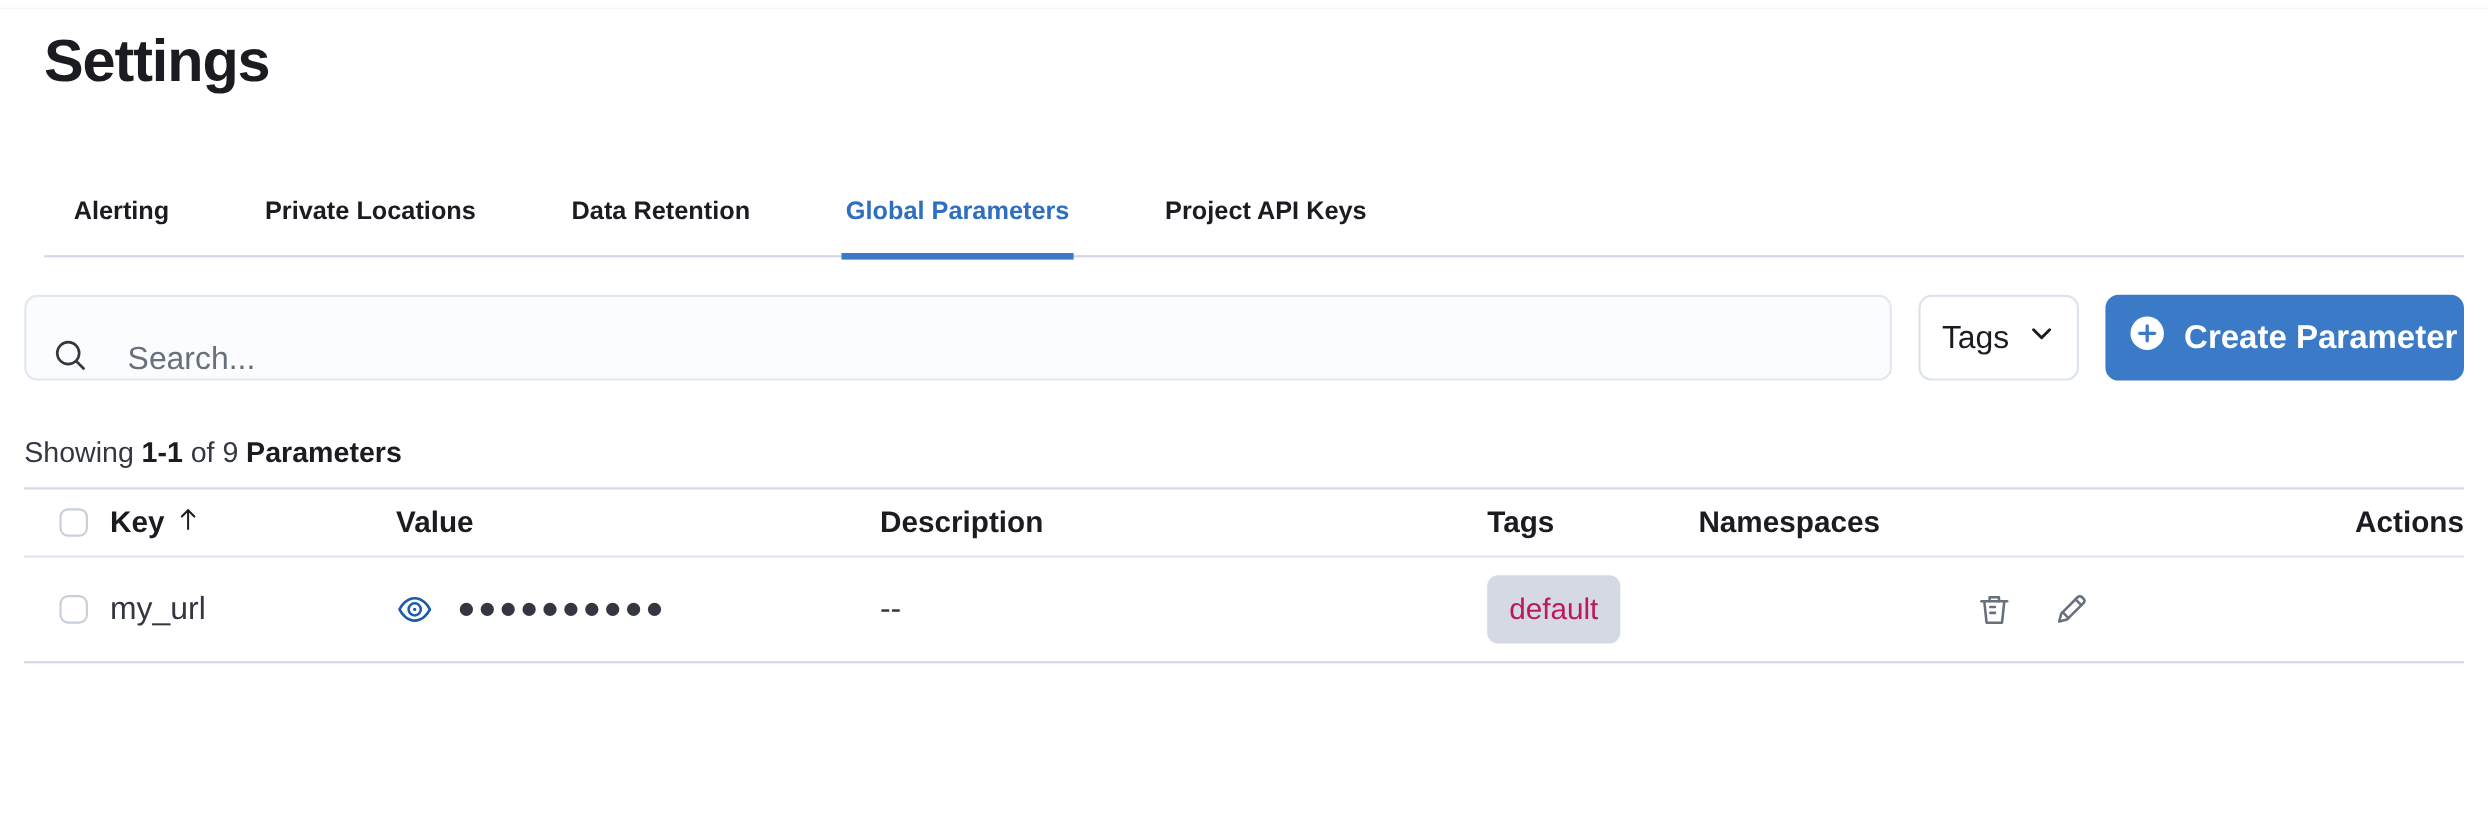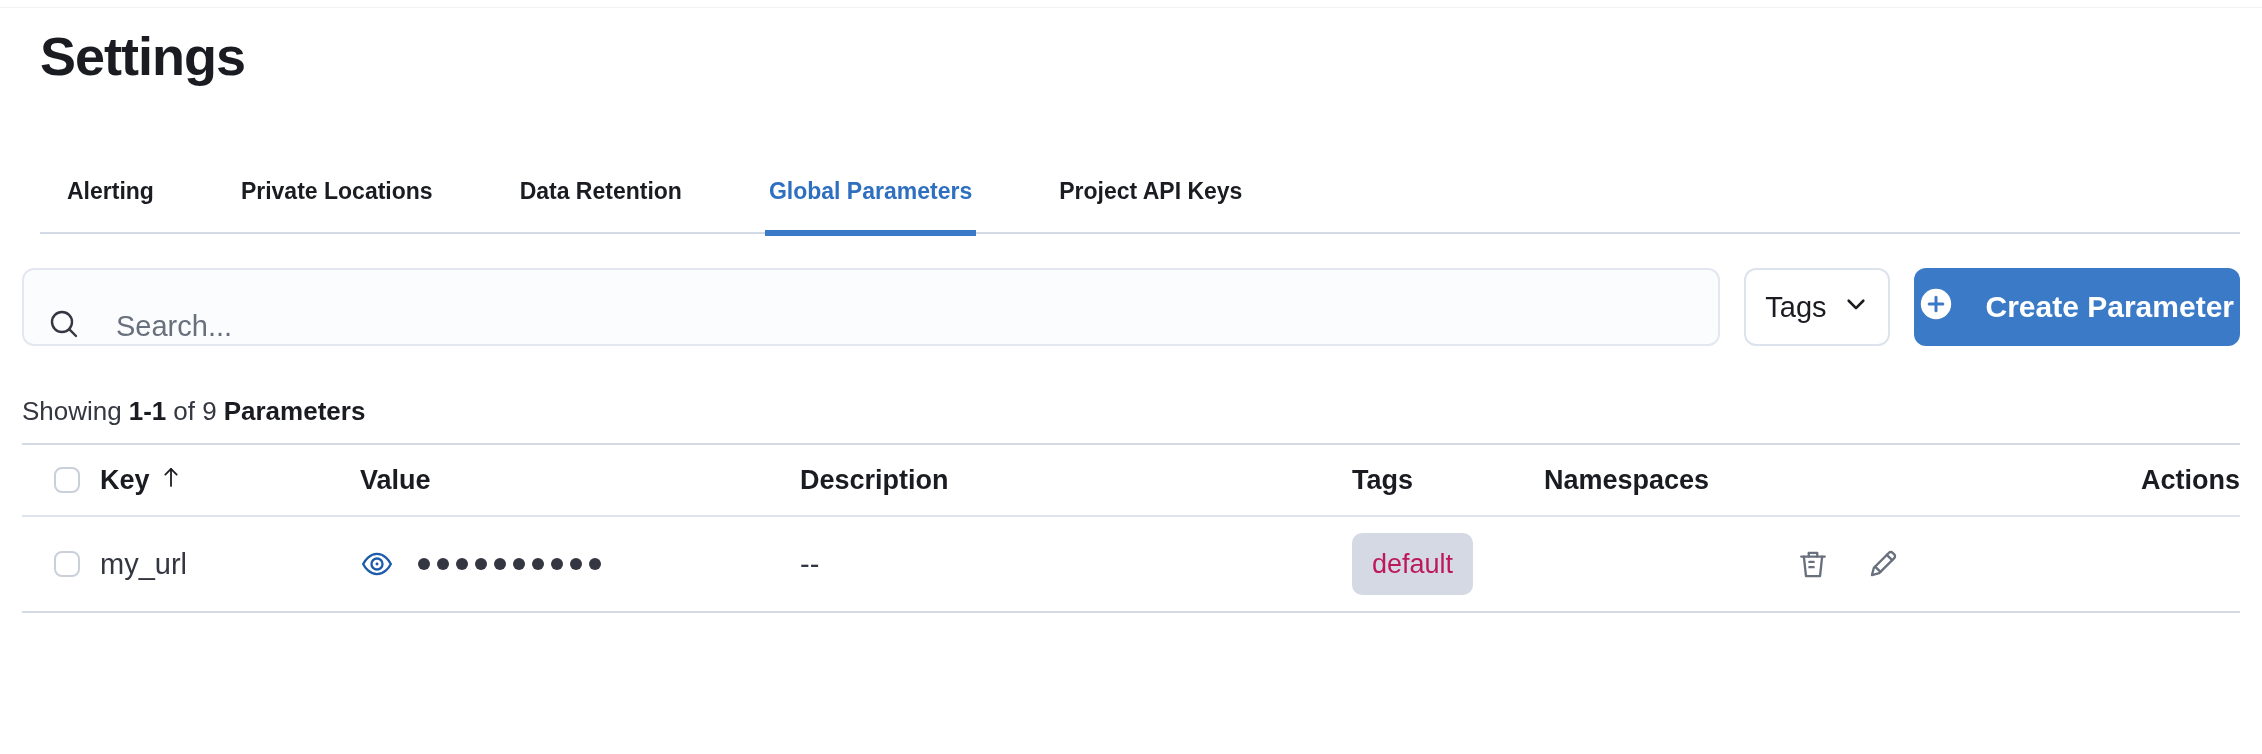--- a/index.html
+++ b/index.html
@@ -33,34 +33,34 @@
   .search-box { flex:1; display:flex; align-items:flex-end; background:#fbfcfd;
                 border:2px solid #e2e7f0; border-radius:12px; padding:0 24px;gap:12px; }
   .search-box svg { width:32px; height:32px; flex:0 0 auto; }
   .search-box input { flex:1; border:none; outline:none; background:transparent;
                       font-family:inherit; font-size:29px; color:#343741; margin-left:22px; }
   .search-box input::placeholder { color:#69707d; }
   .tags-btn { display:flex; align-items:center; justify-content:center; gap:16px;
               width:146px; background:#fff; border:2px solid #dde3ed; border-radius:12px;
               font-family:inherit; font-size:29px; font-weight:500; color:#1a1c21; cursor:pointer; }
   .tags-btn svg { width:26px; height:26px; }
-  .create-btn { display:flex; align-items:center; justify-content:space-between; gap:18px;
+  .create-btn { display:flex; align-items:center; justify-content:flex-end; gap:18px;
                 width:326px; background:#3b7ac6; border:none; border-radius:12px;
                 font-family:inherit; font-size:30px; font-weight:600; color:#fff; cursor:pointer; }
   .create-btn svg { width:32px; height:32px; }
 
   
   .summary { margin-top:50px; font-size:26px; color:#343741; display:flex; gap:7px; }
   .summary b { color:#1a1c21; }
 
   
   .table { margin-top:16px; border-top:2px solid #d3dae6; }
   .trow { display:grid; grid-template-columns:66px 256px 440px 552px 192px 372px 1fr;
           align-items:center; }
-  .thead { height:72px; border-bottom:2px solid #dfe4ee; }
+  .thead { height:62px; border-bottom:2px solid #dfe4ee; }
   .tbody-row { height:96px; border-bottom:2px solid #d3dae6; }
   .cell { padding-left:16px; font-size:29px; color:#343741; display:flex; align-items:center; }
   .cell.key-col { padding-left:12px; }
   .thead .cell { font-size:27px; font-weight:700; color:#1a1c21; }
   .cell.right { justify-content:flex-end; padding-right:0; }
   .sort-arrow svg { width:26px; height:26px; margin-left:8px; }
 
   .checkbox { width:26px; height:26px; border:2px solid #c9d0da; border-radius:8px;
               background:#fff; margin-left:16px; cursor:pointer; }
 

